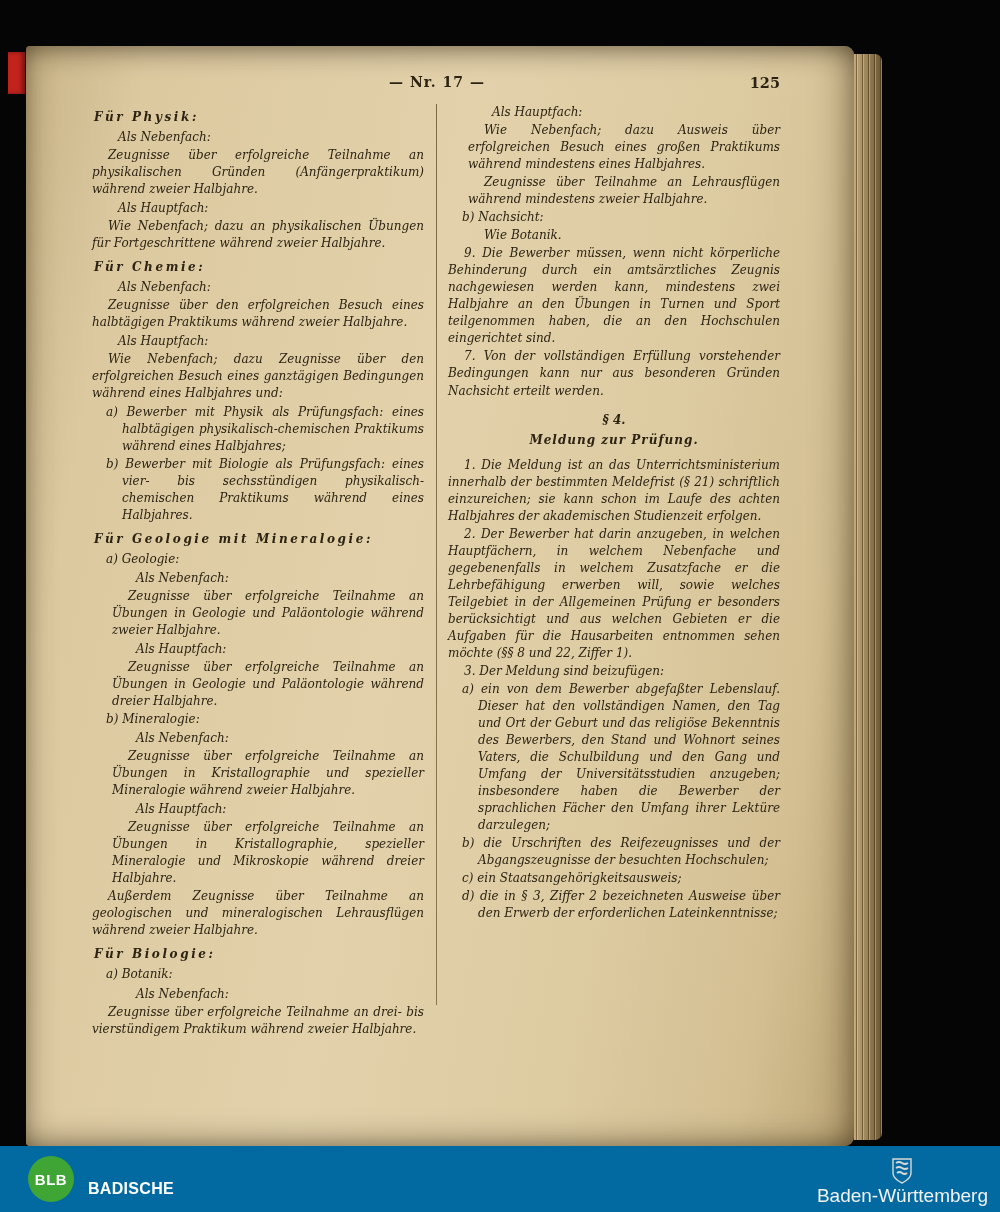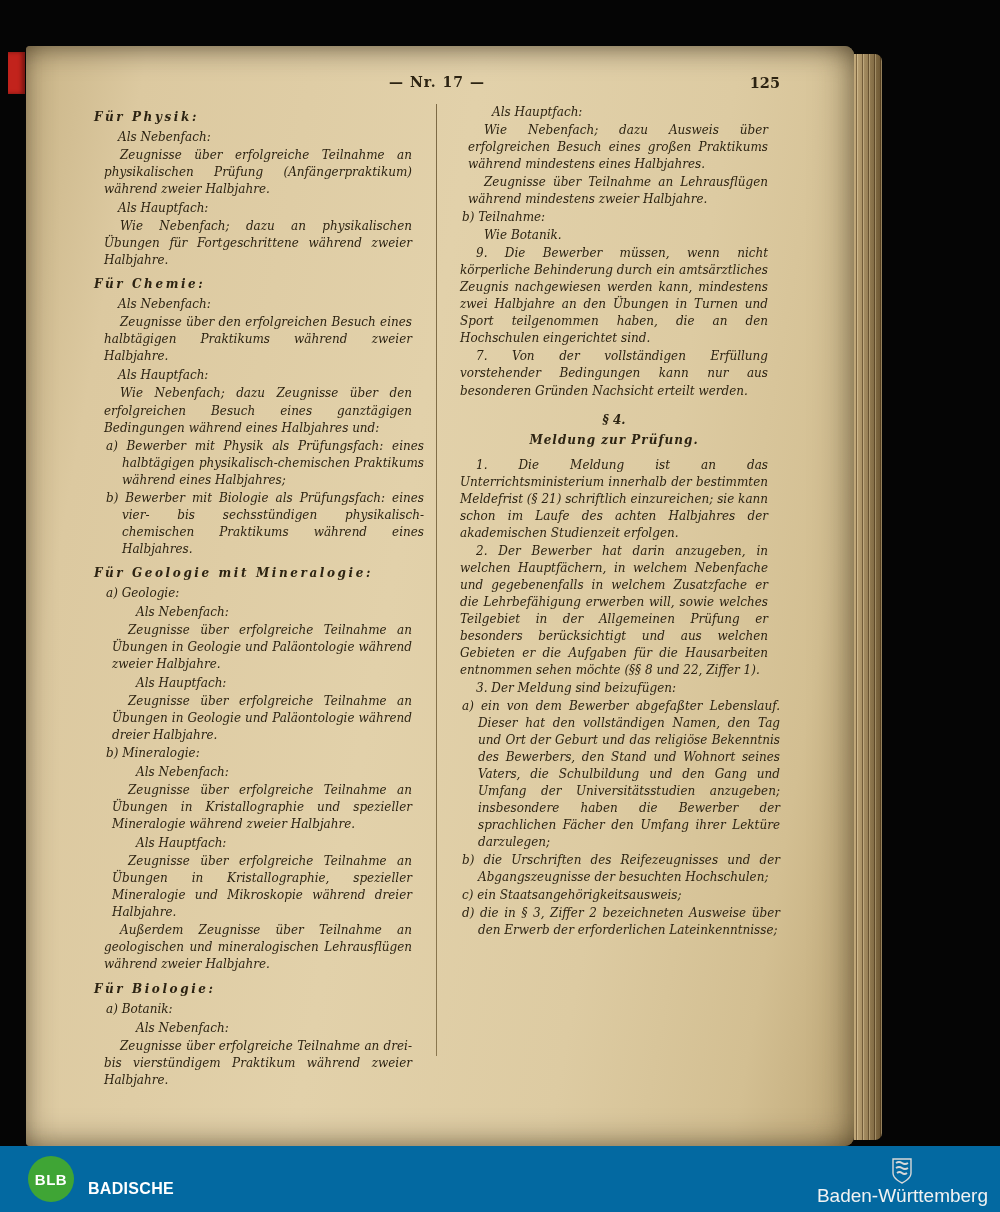--- a/index.html
+++ b/index.html
@@ -39,21 +39,21 @@
   .page-number { position:absolute; right:2px; top:0; font-weight:bold; font-size:14.5px; }
 
   .columns { display:flex; align-items:stretch; }
   .col { width:332px; font-size:12px; line-height:1.42;font-style:italic; }
   .divider { width:1px; background:linear-gradient(#7d6a45,#8a774f); margin:2px 11px 34px 12px; }
 
   
   .b-heading { letter-spacing:2.6px; font-weight:bold; margin:7px 0 3px 2px; }
   .b-label { margin:2px 0 1px 26px; }
   .b-label.lvl2 { margin-left:44px; }
-  .b-para { text-align:justify; text-indent:16px; margin:1px 12px; }
+  .b-para { text-align:justify; text-indent:16px; margin:1px 0; }
   .b-para.lvl2 { margin-left:20px; }
   .b-item { text-align:justify; padding-left:30px; text-indent:-16px; margin:1px 0; }
   .b-center { text-align:center; font-weight:bold; margin:12px 0 2px; }
   .b-center.b-title { letter-spacing:1px; margin:3px 0 8px; }
 
   
   .footer { position:absolute; left:0; bottom:0; width:1000px; height:66px; background:#0369a1; }
   .blb-logo {
     position:absolute; left:28px; top:10px; width:46px; height:46px; border-radius:50%;
     background:#3fa535; color:#fff; font-family:"Liberation Sans",sans-serif; font-weight:bold;
@@ -77,21 +77,21 @@
   <div class="page">
     <div class="content">
       <div class="page-header">
         <span class="issue-label">—  Nr. 17  —</span>
         <span class="page-number">125</span>
       </div>
       <div class="columns">
         <div class="col">
             <div class="b-heading">Für Physik:</div>
             <div class="b-label">Als Nebenfach:</div>
-            <div class="b-para">Zeugnisse über erfolgreiche Teilnahme an physikalischen Prüfung (Anfängerpraktikum) während zweier Halbjahre.</div>
+            <div class="b-para">Zeugnisse über erfolgreiche Teilnahme an physikalischen Gründen (Anfängerpraktikum) während zweier Halbjahre.</div>
             <div class="b-label">Als Hauptfach:</div>
             <div class="b-para">Wie Nebenfach; dazu an physikalischen Übungen für Fortgeschrittene während zweier Halbjahre.</div>
             <div class="b-heading">Für Chemie:</div>
             <div class="b-label">Als Nebenfach:</div>
             <div class="b-para">Zeugnisse über den erfolgreichen Besuch eines halbtägigen Praktikums während zweier Halbjahre.</div>
             <div class="b-label">Als Hauptfach:</div>
             <div class="b-para">Wie Nebenfach; dazu Zeugnisse über den erfolgreichen Besuch eines ganztägigen Bedingungen während eines Halbjahres und:</div>
             <div class="b-item">a) Bewerber mit Physik als Prüfungsfach: eines halbtägigen physikalisch-chemischen Praktikums während eines Halbjahres;</div>
             <div class="b-item">b) Bewerber mit Biologie als Prüfungsfach: eines vier- bis sechsstündigen physikalisch-chemischen Praktikums während eines Halbjahres.</div>
             <div class="b-heading">Für Geologie mit Mineralogie:</div>
@@ -109,21 +109,21 @@
             <div class="b-heading">Für Biologie:</div>
             <div class="b-item">a) Botanik:</div>
             <div class="b-label lvl2">Als Nebenfach:</div>
             <div class="b-para">Zeugnisse über erfolgreiche Teilnahme an drei- bis vierstündigem Praktikum während zweier Halbjahre.</div>
           </div>
         <div class="divider"></div>
         <div class="col">
             <div class="b-label lvl2">Als Hauptfach:</div>
             <div class="b-para lvl2">Wie Nebenfach; dazu Ausweis über erfolgreichen Besuch eines großen Praktikums während mindestens eines Halbjahres.</div>
             <div class="b-para lvl2">Zeugnisse über Teilnahme an Lehrausflügen während mindestens zweier Halbjahre.</div>
-            <div class="b-item">b) Teilnahme:</div>
+            <div class="b-item">b) Nachsicht:</div>
             <div class="b-para lvl2">Wie Botanik.</div>
             <div class="b-para">9. Die Bewerber müssen, wenn nicht körperliche Behinderung durch ein amtsärztliches Zeugnis nachgewiesen werden kann, mindestens zwei Halbjahre an den Übungen in Turnen und Sport teilgenommen haben, die an den Hochschulen eingerichtet sind.</div>
             <div class="b-para">7. Von der vollständigen Erfüllung vorstehender Bedingungen kann nur aus besonderen Gründen Nachsicht erteilt werden.</div>
             <div class="b-center">§ 4.</div>
             <div class="b-center b-title">Meldung zur Prüfung.</div>
             <div class="b-para">1. Die Meldung ist an das Unterrichtsministerium innerhalb der bestimmten Meldefrist (§ 21) schriftlich einzureichen; sie kann schon im Laufe des achten Halbjahres der akademischen Studienzeit erfolgen.</div>
             <div class="b-para">2. Der Bewerber hat darin anzugeben, in welchen Hauptfächern, in welchem Nebenfache und gegebenenfalls in welchem Zusatzfache er die Lehrbefähigung erwerben will, sowie welches Teilgebiet in der Allgemeinen Prüfung er besonders berücksichtigt und aus welchen Gebieten er die Aufgaben für die Hausarbeiten entnommen sehen möchte (§§ 8 und 22, Ziffer 1).</div>
             <div class="b-para">3. Der Meldung sind beizufügen:</div>
             <div class="b-item">a) ein von dem Bewerber abgefaßter Lebenslauf. Dieser hat den vollständigen Namen, den Tag und Ort der Geburt und das religiöse Bekenntnis des Bewerbers, den Stand und Wohnort seines Vaters, die Schulbildung und den Gang und Umfang der Universitätsstudien anzugeben; insbesondere haben die Bewerber der sprachlichen Fächer den Umfang ihrer Lektüre darzulegen;</div>
             <div class="b-item">b) die Urschriften des Reifezeugnisses und der Abgangszeugnisse der besuchten Hochschulen;</div>

